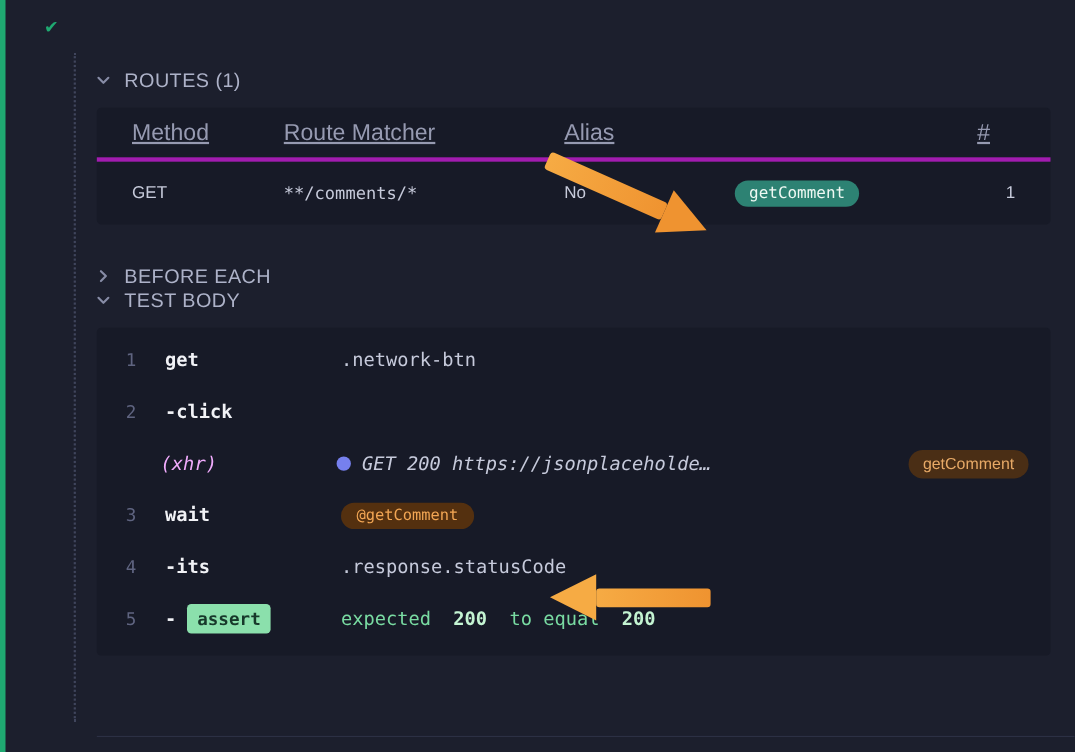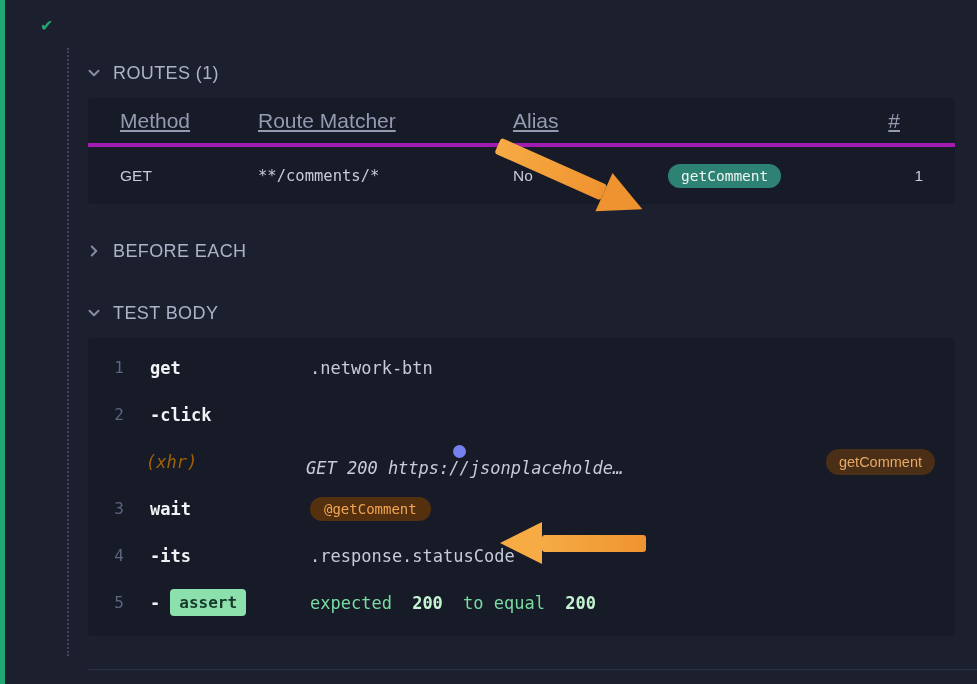--- a/index.html
+++ b/index.html
@@ -46,34 +46,34 @@
   .tr.head { height:49px; color:#969ab1; font-size:21px; border-bottom:4px solid #a21caf;text-decoration:underline; }
   .tr.body { height:57px; color:#c6cada; font-size:15.5px; }
   .col-count { justify-self:end; }
   .mono { font-family:"DejaVu Sans Mono", monospace; }
   .alias-pill {
     display:inline-block; background:#2d8273; color:#eef8f3;
     font-family:"DejaVu Sans Mono", monospace; font-size:14.5px;
     padding:4px 13px; border-radius:12px; justify-self:start;
   }
 
-  .gap-before-each { margin-bottom:40px; }
+  .gap-before-each { }
 
   
   .cmd-panel { background:#171a27; border-radius:4px; margin-top:14px; padding:6px 0 10px; }
   .cmd {
     display:flex; align-items:center; min-height:47px;
     font-family:"DejaVu Sans Mono", monospace; font-size:17px;
     padding-right:20px; cursor:pointer;
   }
   .cmd-num { width:36px; flex:none; text-align:right; color:#5f6480; font-size:16px; }
   .cmd-name { width:160px; flex:none; margin-left:26px; color:#f1f2f6; font-weight:bold; }
   .cmd-msg { color:#c6cadb; }
-  .italic { font-style:italic; font-weight:normal; color:#a16207;margin-left:22px; }
-  .xhr-msg { font-style:italic; color:#c6cadb; display:flex; align-items:center;flex-direction:column; }
+  .italic { font-style:italic; font-weight:normal; color:#f0abfc;margin-left:22px; }
+  .xhr-msg { font-style:italic; color:#c6cadb; display:flex; align-items:center; }
   .xhr-dot { width:13px; height:13px; border-radius:50%; background:#7680ee; margin-right:10px; flex:none; }
   .route-badge {
     margin-left:auto; background:#4a2e15; color:#e7a966;
     font-size:14.5px; padding:5px 13px; border-radius:13px;
     font-family:"Liberation Sans", sans-serif;
   }
   .wait-pill {
     display:inline-block; background:#54300f; color:#f2a654;
     padding:4px 14px; border-radius:14px; font-size:14px;
   }

